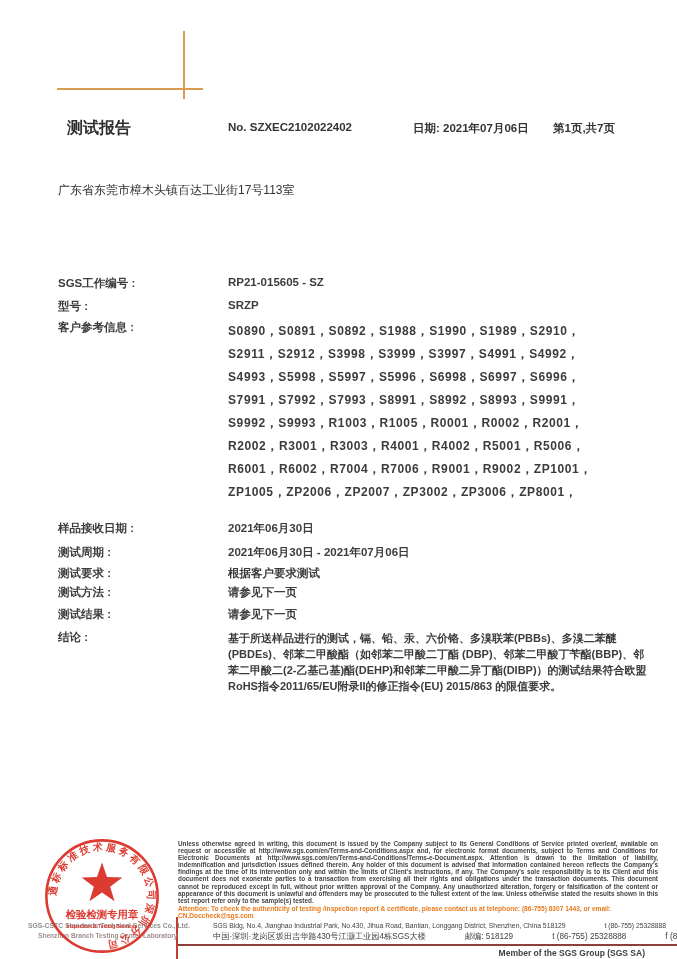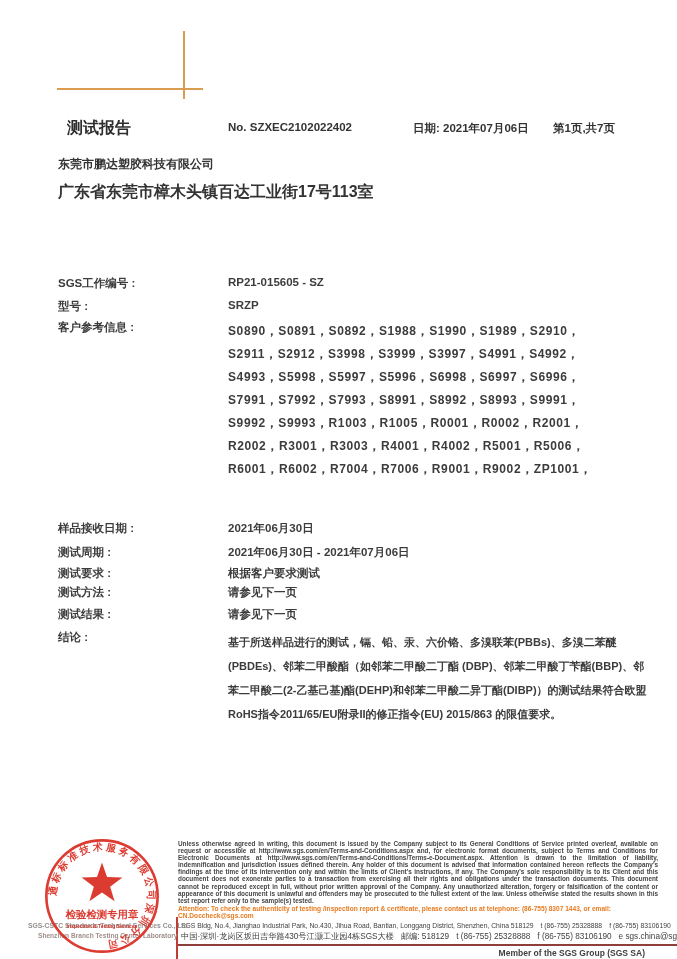--- a/index.html
+++ b/index.html
@@ -11,38 +11,38 @@
   .logo{position:absolute;left:86px;top:30px;font-weight:700;font-size:48px;
         letter-spacing:-2px;color:#8d9093;line-height:1;}
   .rule-h{position:absolute;left:57px;top:88px;width:146px;height:2px;background:#d99c50;}
   .rule-v{position:absolute;left:183px;top:31px;width:2px;height:68px;background:#d99c50;}
   
   .hdr-title{position:absolute;left:67px;top:118px;font-size:16px;font-weight:700;color:#2e2e2e;}
   .hdr-no{position:absolute;left:228px;top:121px;font-size:11.5px;font-weight:600;color:#333;}
   .hdr-date{position:absolute;left:413px;top:121px;font-size:11.5px;font-weight:700;color:#333;}
   .hdr-page{position:absolute;left:553px;top:121px;font-size:11.5px;font-weight:600;color:#333;}
   .company{position:absolute;left:58px;top:156px;font-size:12px;font-weight:600;color:#333;}
-  .addr{position:absolute;left:58px;top:182px;font-size:16px;font-weight:700;color:#333;}
+  .addr{position:absolute;left:58px;top:182px;font-size:12px;font-weight:400;color:#333;}
   
   .intro{position:absolute;left:58px;top:248px;font-size:11.5px;font-weight:600;}
   .row{position:absolute;left:58px;width:600px;font-size:11.5px;font-weight:600;}
   .row .lbl{position:absolute;left:0;top:0;}
   .row .val{position:absolute;left:170px;top:0;white-space:nowrap;}
   .codes{position:absolute;left:228px;top:320px;font-size:12px;font-weight:600;
          line-height:23px;letter-spacing:0.6px;}
-  .concl .val{white-space:normal;width:424px;line-height:24px;font-size:11px;}
+  .concl .val{white-space:normal;width:424px;line-height:16px;font-size:11px;}
   
   .disclaimer{position:absolute;left:178px;top:840px;width:480px;
       font-size:6.4px;line-height:7.1px;text-align:justify;color:#454545;font-weight:600;}
   .attention{position:absolute;left:178px;top:905px;width:480px;
       font-size:6.6px;line-height:7.4px;color:#e87a1e;font-weight:700;}
   .addr-block{position:absolute;left:181px;top:920px;width:496px;color:#3f3f3f;}
   .addr-line{white-space:nowrap;font-size:6.8px;line-height:11px;}
   .addr-line.cn{font-size:8.2px;}
-  .addr-line span{margin-right:7px;}
+  .addr-line span{margin-right:7px;margin-left:32px;}
   .v-red{position:absolute;left:176px;top:917px;width:2px;height:42px;background:#c13c32;}
   .rule-footer{position:absolute;left:178px;top:944px;width:499px;height:2px;background:#8d3f3b;}
   .member{position:absolute;right:32px;top:948px;font-size:8.5px;color:#3f3f3f;font-weight:600;}
   
   .lab-en{position:absolute;left:28px;top:922px;font-size:6.8px;color:#928f8d;font-weight:700;white-space:nowrap;}
   .lab-branch{position:absolute;left:38px;top:932px;font-size:6.6px;color:#a08f8a;font-weight:700;white-space:nowrap;}
   .stamp{position:absolute;left:42px;top:836px;width:120px;height:120px;opacity:.92;}
 </style>
 </head>
 <body>
@@ -50,21 +50,20 @@
 <div class="page">
 
   <div class="rule-h"></div>
   <div class="rule-v"></div>
 
   <div class="hdr-title">测试报告</div>
   <div class="hdr-no">No. SZXEC2102022402</div>
   <div class="hdr-date">日期: 2021年07月06日</div>
   <div class="hdr-page">第1页,共7页</div>
 
-  <div class="company">东莞市鹏达塑胶科技有限公司</div>
   <div class="addr">广东省东莞市樟木头镇百达工业街17号113室</div>
 
 
   <div class="row" style="top:276px">
     <span class="lbl">SGS工作编号 :</span>
     <span class="val">RP21-015605 - SZ</span>
   </div>
 
   <div class="row" style="top:299px">
     <span class="lbl">型号 :</span>
@@ -75,20 +74,21 @@
     <span class="lbl">客户参考信息 :</span>
   </div>
   <div class="codes">
     <div>S0890，S0891，S0892，S1988，S1990，S1989，S2910，</div>
     <div>S2911，S2912，S3998，S3999，S3997，S4991，S4992，</div>
     <div>S4993，S5998，S5997，S5996，S6998，S6997，S6996，</div>
     <div>S7991，S7992，S7993，S8991，S8992，S8993，S9991，</div>
     <div>S9992，S9993，R1003，R1005，R0001，R0002，R2001，</div>
     <div>R2002，R3001，R3003，R4001，R4002，R5001，R5006，</div>
     <div>R6001，R6002，R7004，R7006，R9001，R9002，ZP1001，</div>
+    <div>ZP1005，ZP2006，ZP2007，ZP3002，ZP3006，ZP8001，</div>
   </div>
 
   <div class="row" style="top:521px">
     <span class="lbl">样品接收日期 :</span>
     <span class="val">2021年06月30日</span>
   </div>
 
   <div class="row" style="top:545px">
     <span class="lbl">测试周期 :</span>
     <span class="val">2021年06月30日 - 2021年07月06日</span>

